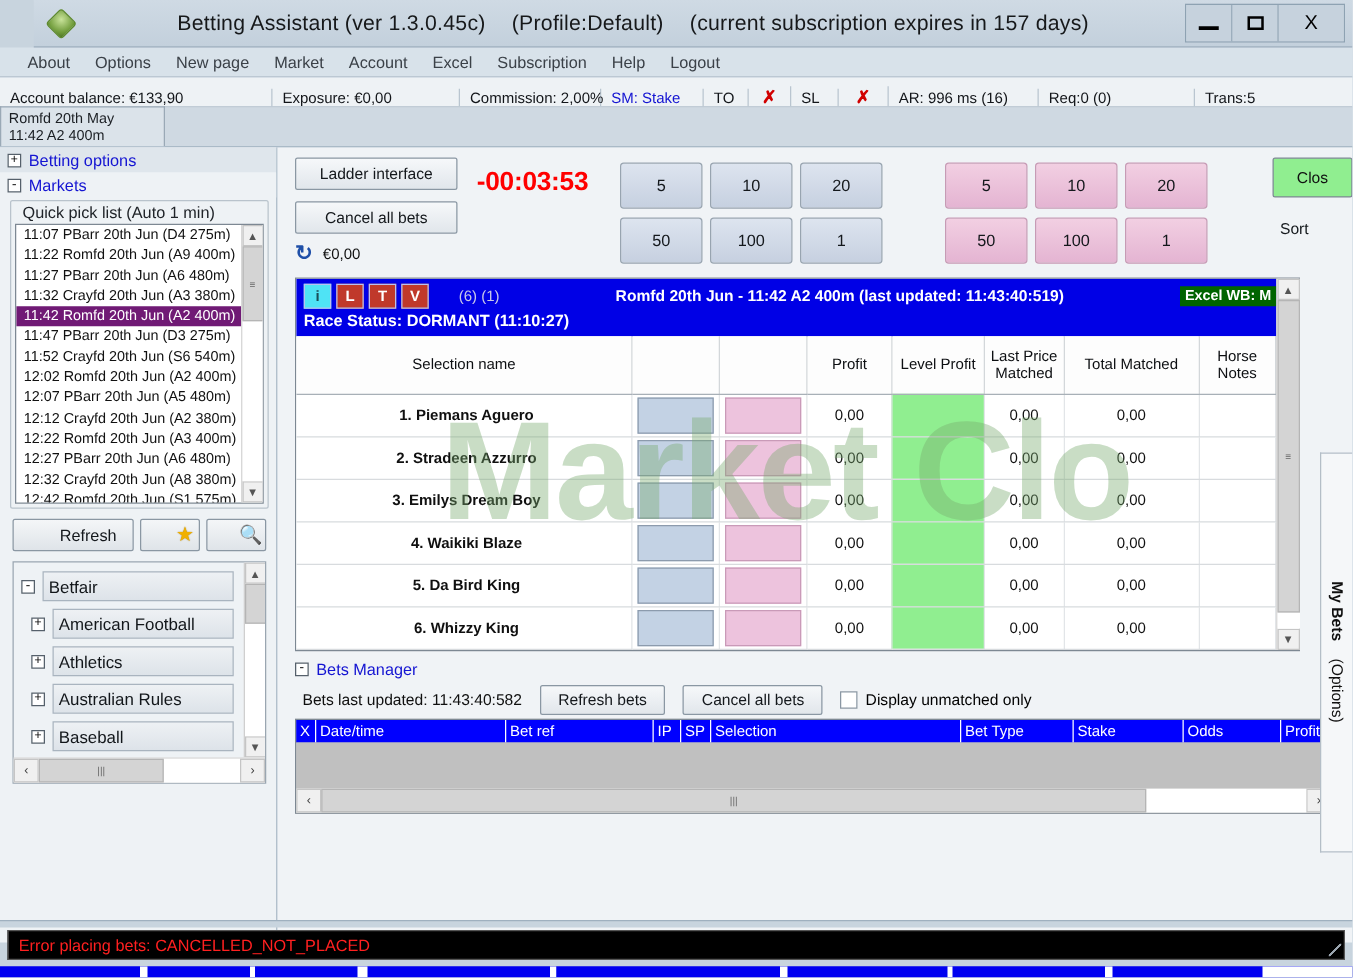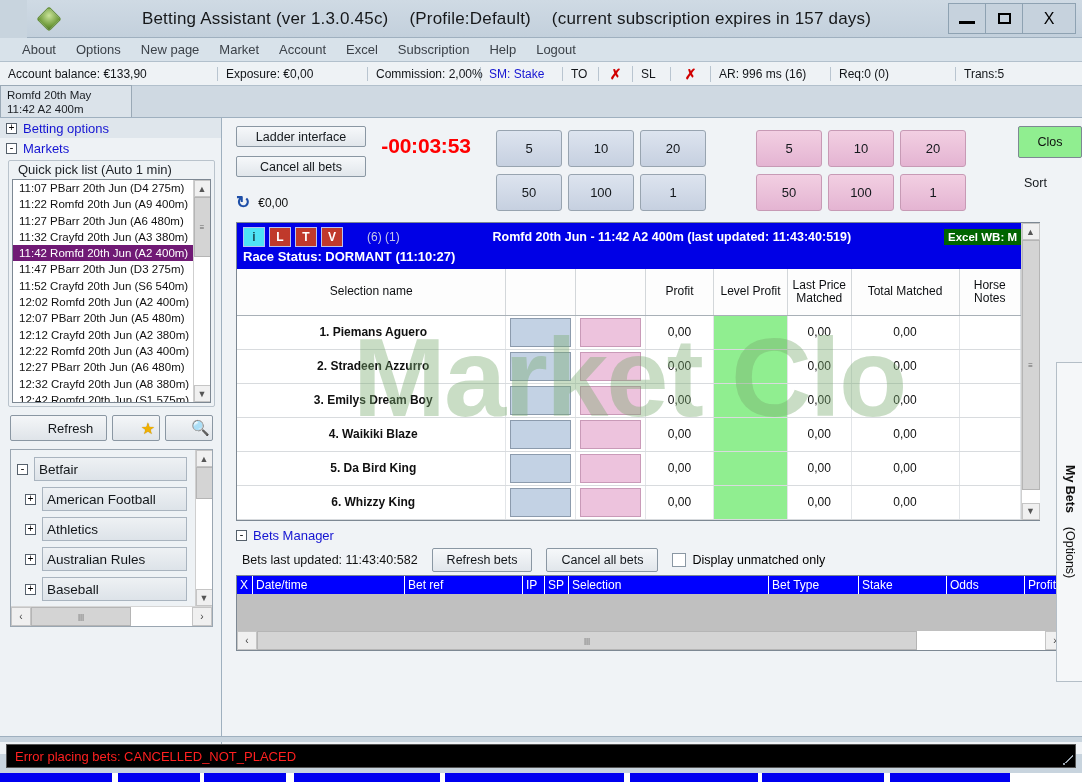--- a/index.html
+++ b/index.html
@@ -74,21 +74,21 @@
     font-size: 13px;
     color: #3b4148;
   }
   .menubar > div { padding: 0 10px; cursor: default; white-space: nowrap; }
 
   
   .statusstrip {
     height: 24px;
     background: #eef2f5;
     border-bottom: 1px solid #b2c0cc;
-    display: flex; align-items: center;
+    display: flex; align-items: flex-end;
     font-size: 12px;
   }
   .st-cell {
     display: flex; align-items: center;
     padding: 0 8px;
     border-right: 1px solid #b9c5d0;
     white-space: nowrap;
     color: #121519;
   }
   .st-cell.blue { color: #1414d2; }
@@ -265,21 +265,21 @@
     overflow: hidden;
   }
   .topbar {
     height: 104px;
     display: flex; align-items: flex-start;
     padding: 8px 0 0 14px;
     position: relative;
   }
   .tb-col1 { display: flex; flex-direction: column; gap: 9px; width: 130px;}
   .tb-btn {
-    height: 21px;
+    height: 26px;
     background: linear-gradient(to bottom,#f6f8fa,#e1e6eb);
     border: 1px solid #8a97a3;
     border-radius: 2px;
     font-size: 12.5px; color: #14181c;
     display: flex; align-items: center; justify-content: center;
   }
   .clockwrap {
     width: 120px; display: flex; align-items: flex-start; justify-content: center;
     padding-top: 8px;
   }

